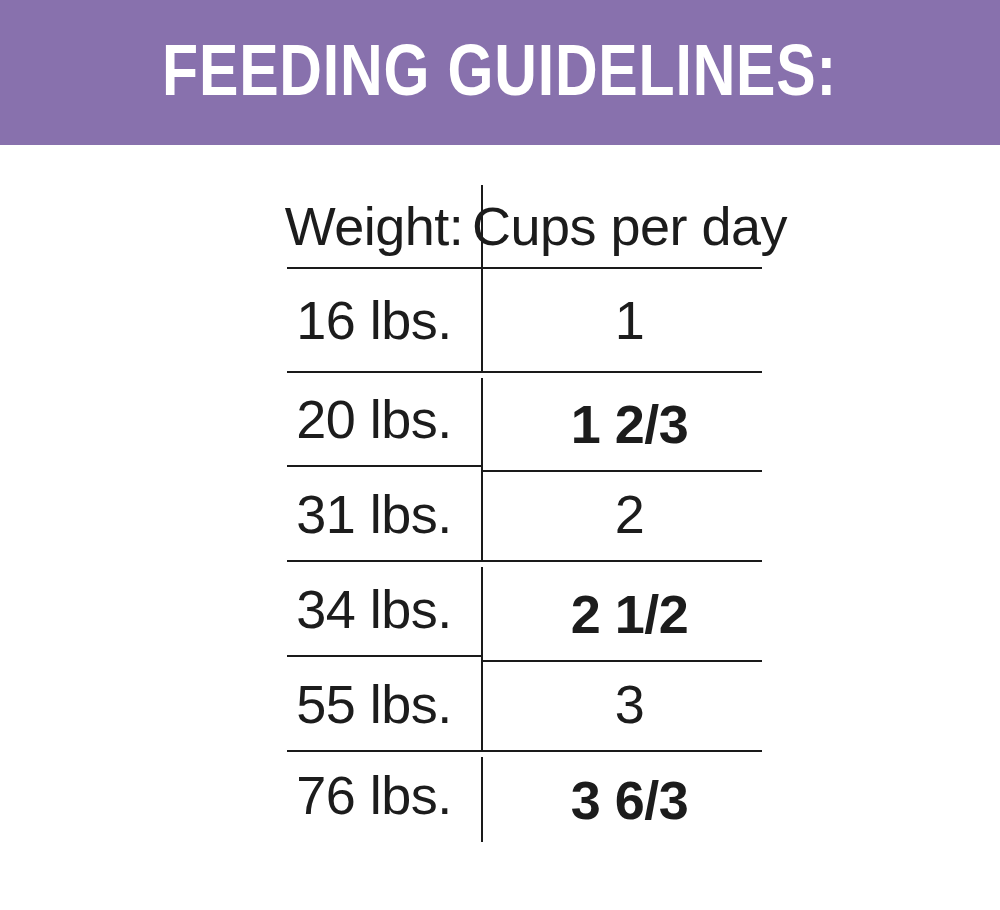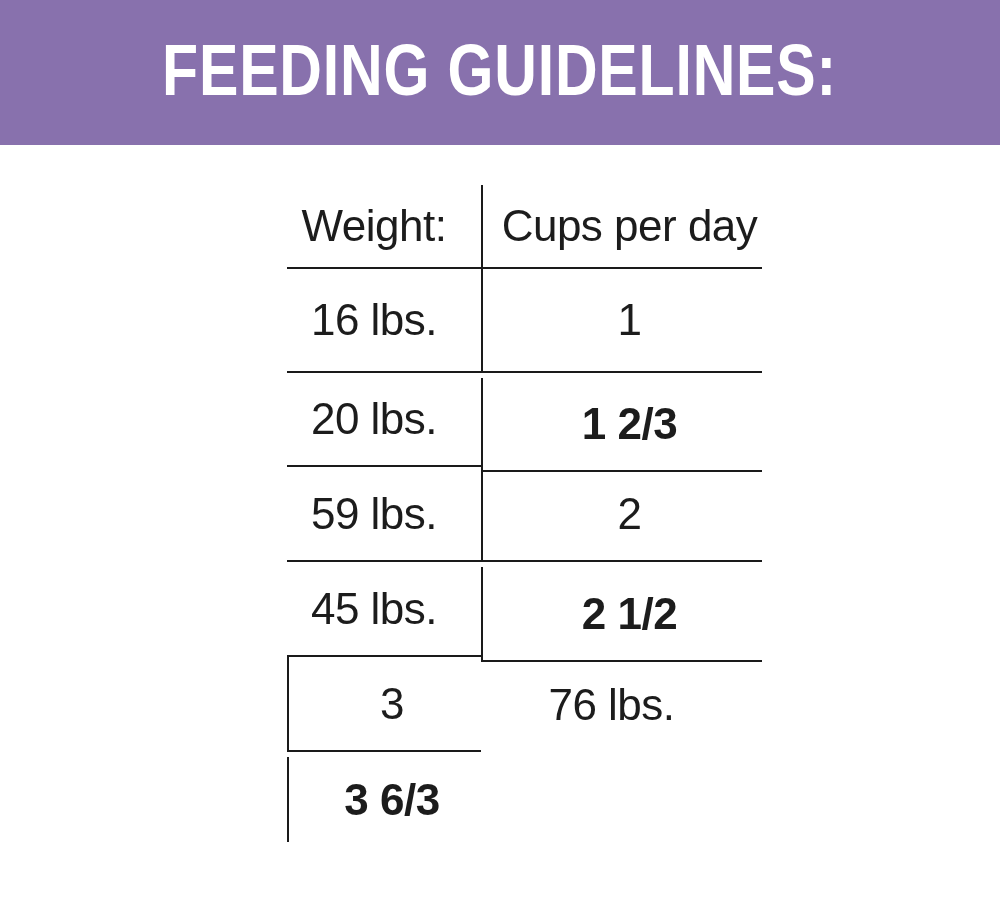--- a/index.html
+++ b/index.html
@@ -33,21 +33,21 @@
     transform:scaleX(0.82) translateY(-3px);
     transform-origin:center center;
   }
   
   .ftable{
     position:absolute;left:287px;top:185px;
     width:475px;height:652px;
     display:grid;
     grid-template-columns:194px 281px;
     grid-template-rows:84px 104px 94px 95px 95px 95px 85px;
-    font-size:44px;font-weight:400;
+    font-size:54px;font-weight:400;
     letter-spacing:-0.5px;
   }
   .cell{
     box-sizing:border-box;
     display:flex;align-items:center;justify-content:center;
     white-space:nowrap;
   }
   .col1{padding-right:20px;}
   .col2{border-left:2px solid var(--line-color);padding-left:14px;}
   .bb{border-bottom:2px solid var(--line-color);}
@@ -66,25 +66,26 @@
 
     <div class="cell col1 bb">Weight:</div>
     <div class="cell col2 bb">Cups per day</div>
 
     <div class="cell col1 bb">16 lbs.</div>
     <div class="cell col2 bb">1</div>
 
     <div class="cell col1 bb">20 lbs.</div>
     <div class="cell col2 bb frac">1 2/3</div>
 
-    <div class="cell col1 bb">59 lbs.</div>
+    <div class="cell col1 bb">31 lbs.</div>
     <div class="cell col2 bb">2</div>
 
-    <div class="cell col1 bb">45 lbs.</div>
+    <div class="cell col1 bb">34 lbs.</div>
     <div class="cell col2 bb frac">2 1/2</div>
 
+    <div class="cell col1 bb">55 lbs.</div>
     <div class="cell col2 bb">3</div>
 
     <div class="cell col1">76 lbs.</div>
     <div class="cell col2 frac">3 6/3</div>
   </div>
 
 </div>
 
 </body></html>

